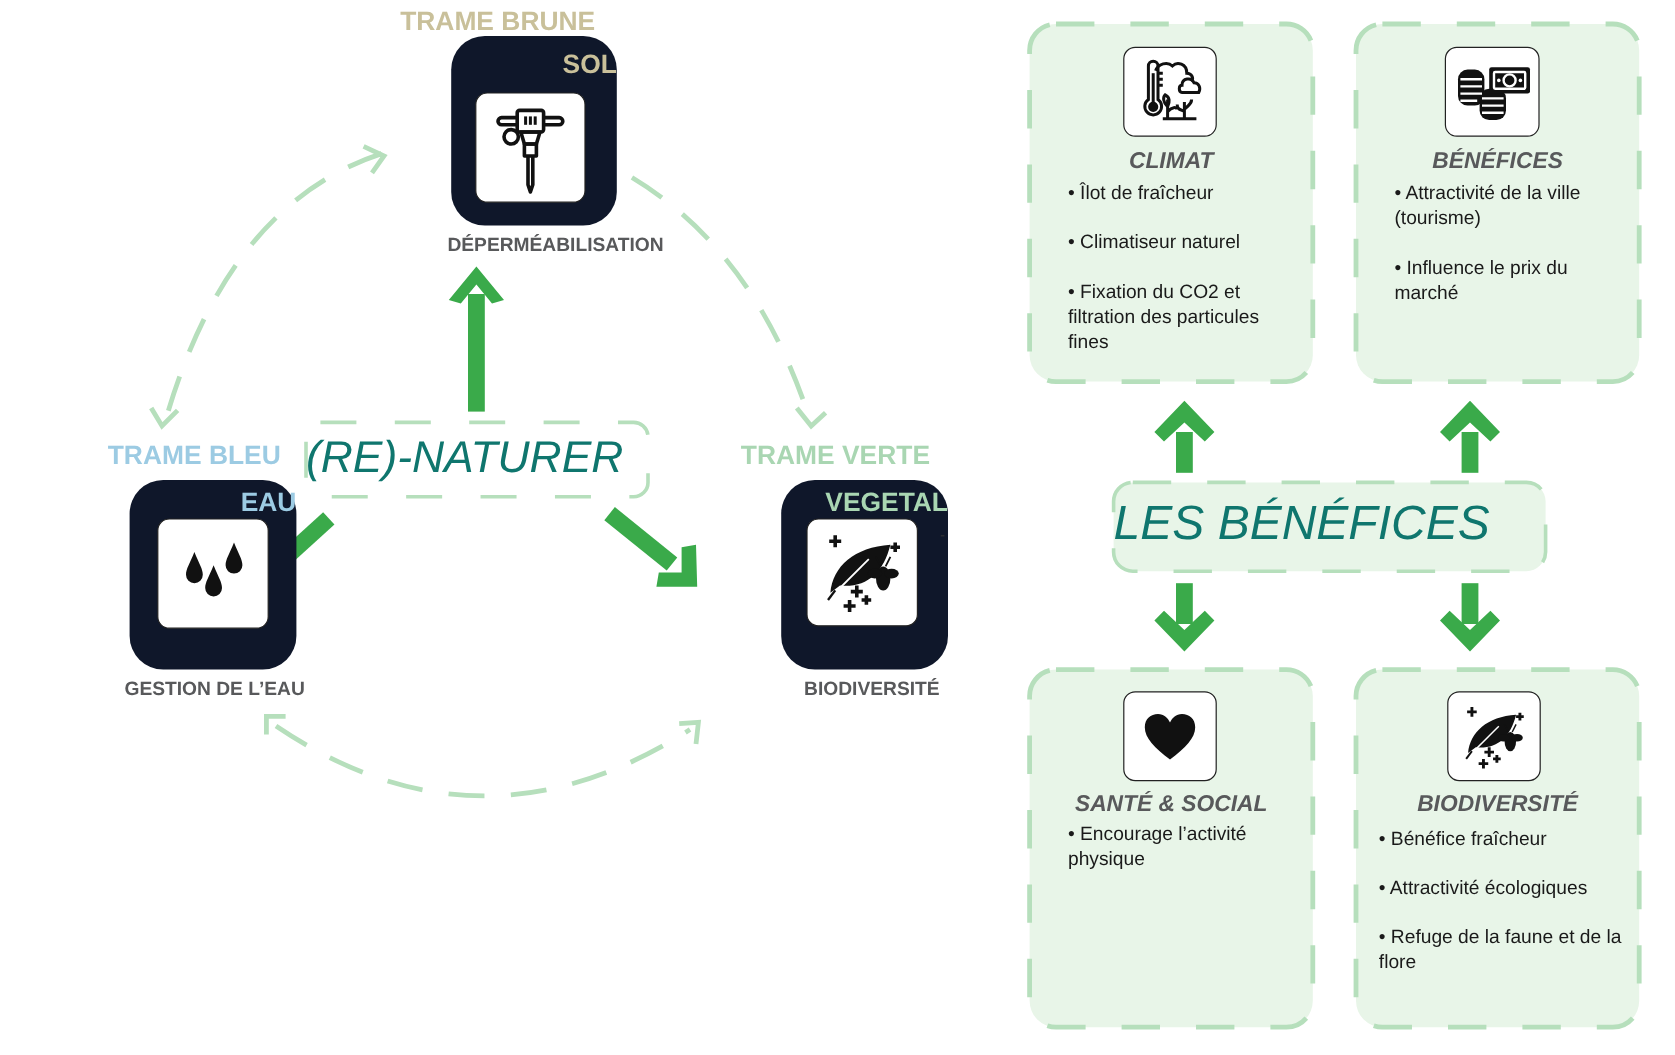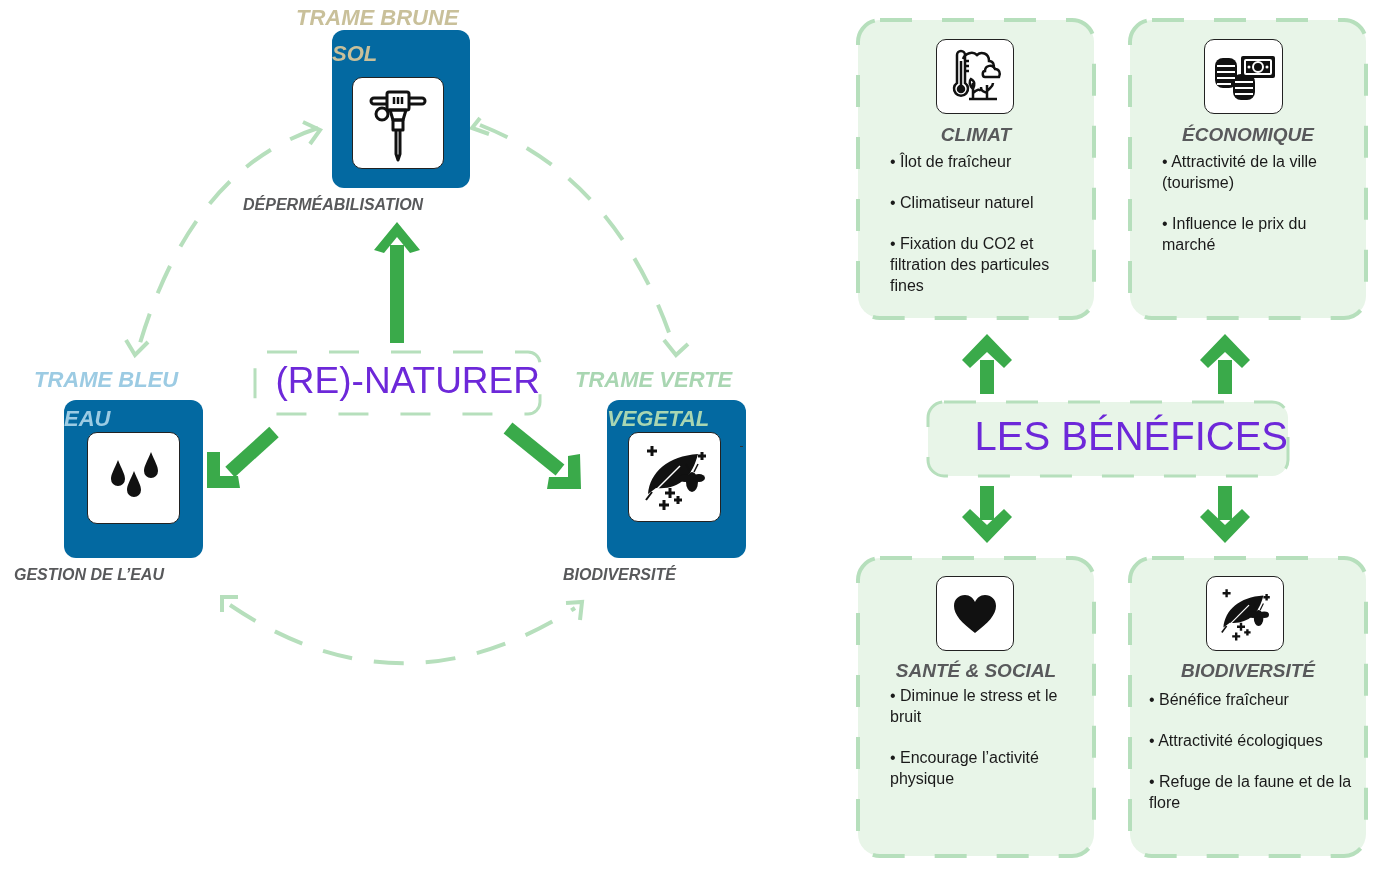--- a/index.html
+++ b/index.html
@@ -1,26 +1,26 @@
 <!DOCTYPE html>
 <html><head>
 <meta charset="utf-8">
 <style>
   html, body { margin: 0; padding: 0; background: #ffffff; }
   body { width: 1396px; height: 879px; position: relative; overflow: hidden;
          font-family: "Liberation Sans", sans-serif; }
   .abs { position: absolute; }
-  .label-bold { font-weight: bold; text-align: left; white-space: nowrap; font-style: italic; }
+  .label-bold { font-weight: bold; text-align: right; white-space: nowrap; }
   .trame { font-size: 22px; }
   .theme { font-size: 22px; }
   .caption { font-size: 16px; color: #58595b; }
-  .tile { background: #0369a1; border-radius: 12px; }
+  .tile { background: #0f172a; border-radius: 28px; margin-left: 44px; }
   .icon-frame { background: #ffffff; border: 1.5px solid #222; border-radius: 10px;
                 display: flex; align-items: center; justify-content: center; box-sizing: border-box; }
-  .center-label { font-size: 37px; color: #6d28d9; text-align: right; white-space: nowrap; }
+  .center-label { font-size: 37px; color: #0f766e; text-align: left; white-space: nowrap; font-style: italic; }
   .card { box-sizing: border-box; }
   .card-title { font-size: 19px; font-weight: bold; color: #58595b; text-align: center; white-space: nowrap; font-style: italic; }
   .card-list { list-style: none; margin: 0; padding: 0; font-size: 16px; color: #1a1a1a; line-height: 21px; }
   .card-list li { margin-bottom: 20px; }
   svg { overflow: visible; }
 </style>
 </head>
 <body>
 
 <svg class="abs" style="left:0;top:0" width="1396" height="879">
@@ -187,36 +187,35 @@
         <path d="M24,30 H42 M24,36 H42 M24,42 H42"></path>
         <rect x="34" y="8" width="26" height="14" rx="1"></rect>
         <circle cx="47" cy="15" r="5"></circle>
       </g>
       <g fill="#fff">
           <circle cx="38" cy="15" r="1.5"></circle>
           <circle cx="56" cy="15" r="1.5"></circle>
         </g>
     </svg>
   </div>
-  <div class="card-title" style="position:absolute;top:104px;left:0;right:0">ÉCONOMIQUE</div>
+  <div class="card-title" style="position:absolute;top:104px;left:0;right:0">BÉNÉFICES</div>
   <ul class="card-list" style="position:absolute;top:131px;left:32px;width:196px">
     <li>• Attractivité de la ville (tourisme)</li>
     <li>• Influence le prix du marché</li>
   </ul>
 </div>
 
 <div class="abs card" style="left:858px;top:558px;width:236px;height:298px">
   <div class="icon-frame" style="position:absolute;left:78px;top:18px;width:78px;height:75px">
     <svg width="46" height="42" viewBox="0 0 46 42">
       <path d="M23,40 C10,30 2,22 2,13 C2,6 7,2 13,2 C18,2 21,5 23,9 C25,5 28,2 33,2 C39,2 44,6 44,13 C44,22 36,30 23,40 Z" fill="#111"></path>
     </svg>
   </div>
   <div class="card-title" style="position:absolute;top:102px;left:0;right:0">SANTÉ &amp; SOCIAL</div>
   <ul class="card-list" style="position:absolute;top:127px;left:32px;width:190px">
-    <li>• Diminue le stress et le bruit</li>
     <li>• Encourage l’activité physique</li>
   </ul>
 </div>
 
 <div class="abs card" style="left:1130px;top:558px;width:236px;height:298px">
   <div class="icon-frame" style="position:absolute;left:76px;top:18px;width:78px;height:75px">
     <svg width="56" height="56" viewBox="0 0 70 70">
       <g fill="#111">
         <path d="M8,52 C10,30 28,14 58,12 C52,36 38,48 16,46 Z"></path>
         <ellipse cx="52" cy="40" rx="6" ry="10"></ellipse>

